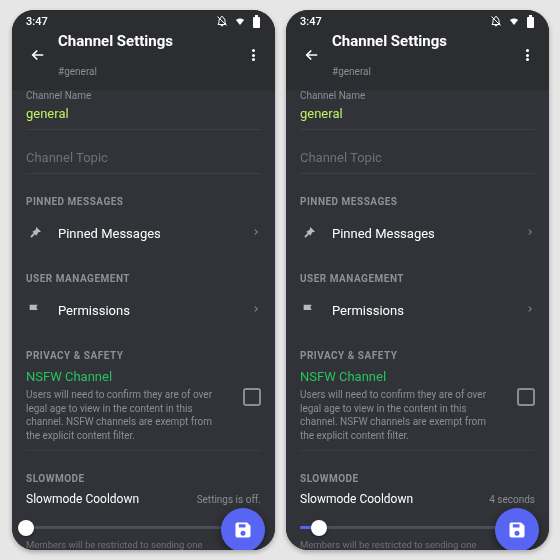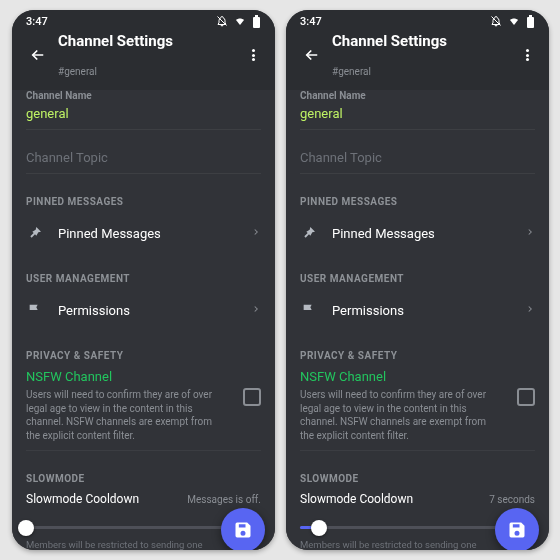--- a/index.html
+++ b/index.html
@@ -15,21 +15,21 @@
   
   .header{height:46px;display:flex;align-items:center;padding:0 6px 0 12px;background:#2b2d31;justify-content:flex-end;}
   .back{width:28px;height:28px;display:flex;align-items:center;justify-content:center;color:#fff;}
   .title-block{display:flex;flex-direction:column;margin-left:6px;flex:1;}
   .title{font-size:15px;font-weight:700;color:#fff;line-height:1.15;}
   .subtitle{font-size:10px;color:#8a8e94;margin-top:16px;}
   .more{width:32px;height:32px;display:flex;align-items:center;justify-content:center;color:#fff;}
   .more-dot{width:3px;height:3px;background:#fff;border-radius:50%;margin:1.5px 0;}
   
   .content{background:#313338;height:calc(100% - 68px);padding:0 14px;color:#fff;font-size:12px;position:relative;}
-  .field-label{color:#8a8e94;font-size:10px;margin-top:12px;font-weight:bold;}
+  .field-label{color:#8a8e94;font-size:10px;margin-top:12px;}
   .field-value{color:#bef264;font-size:13px;padding:5px 0 8px 0;border-bottom:1px solid rgba(255,255,255,.06);}
   .placeholder{color:#6d7178;font-size:13px;padding:20px 0 8px 0;border-bottom:1px solid rgba(255,255,255,.06);}
   .section-head{color:#8d9196;font-size:10px;font-weight:700;letter-spacing:.5px;margin-top:22px;margin-bottom:8px;}
   .row{display:flex;align-items:center;height:36px;background:transparent;}
   .row .ic{width:18px;height:18px;margin-right:14px;color:#b5bac1;display:flex;align-items:center;justify-content:center;}
   .row .label{flex:1;font-size:13px;color:#fff;}
   .row .chev{color:#8a8e94;}
   .nsfw-block{}
   .nsfw-title{font-size:13px;color:#22c55e;margin-bottom:4px;}
   .nsfw-desc{font-size:10px;color:#8a8e94;line-height:1.35;padding-right:36px;position:relative;}
@@ -125,21 +125,21 @@
         <div class="nsfw-desc">
           <span>Users will need to confirm they are of over legal age to view in the content in this channel. NSFW channels are exempt from the explicit content filter.</span>
           <span class="checkbox"></span>
         </div>
       </div>
       <div class="hr-thin"></div>
 
       <div class="section-head">SLOWMODE</div>
       <div class="slowrow">
         <span>Slowmode Cooldown</span>
-        <span class="slow-status">Messages is off.</span>
+        <span class="slow-status">Settings is off.</span>
       </div>
       <div class="slider-track">
         <div class="slider-fill" style="width:0%"></div>
         <div class="slider-knob" style="left:0%"></div>
       </div>
       <div class="slow-desc">Members will be restricted to sending one message and creating one thread per this interval, unless they have Manage Channel or Manage Messages permissions.</div>
 
       <div class="fab">
         <svg width="20" height="20" viewBox="0 0 24 24" fill="#fff">
             <path d="M17 3H5a2 2 0 0 0-2 2v14a2 2 0 0 0 2 2h14a2 2 0 0 0 2-2V7l-4-4zM12 19a3 3 0 1 1 0-6 3 3 0 0 1 0 6zM7 5h8v4H7z"></path>
@@ -224,21 +224,21 @@
         <div class="nsfw-desc">
           <span>Users will need to confirm they are of over legal age to view in the content in this channel. NSFW channels are exempt from the explicit content filter.</span>
           <span class="checkbox"></span>
         </div>
       </div>
       <div class="hr-thin"></div>
 
       <div class="section-head">SLOWMODE</div>
       <div class="slowrow">
         <span>Slowmode Cooldown</span>
-        <span class="slow-status">7 seconds</span>
+        <span class="slow-status">4 seconds</span>
       </div>
       <div class="slider-track">
         <div class="slider-fill" style="width:8%"></div>
         <div class="slider-knob" style="left:8%"></div>
       </div>
       <div class="slow-desc">Members will be restricted to sending one message and creating one thread per this interval, unless they have Manage Channel or Manage Messages permissions.</div>
 
       <div class="fab">
         <svg width="20" height="20" viewBox="0 0 24 24" fill="#fff">
             <path d="M17 3H5a2 2 0 0 0-2 2v14a2 2 0 0 0 2 2h14a2 2 0 0 0 2-2V7l-4-4zM12 19a3 3 0 1 1 0-6 3 3 0 0 1 0 6zM7 5h8v4H7z"></path>

